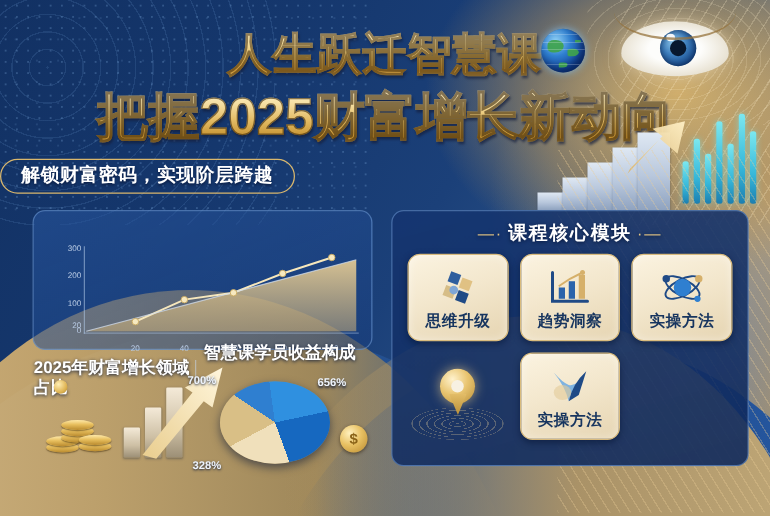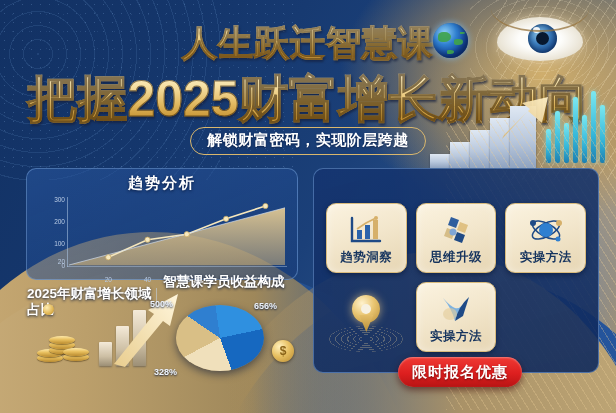--- a/index.html
+++ b/index.html
@@ -81,29 +81,29 @@
     position:absolute; left:0; right:0; top:20px; text-align:center;
     font-size:35px; font-weight:bold; letter-spacing:1px;
     background:linear-gradient(180deg,#fff3cf 4%,#f4dd9c 32%,#e0b85f 56%,#c99537 78%,#f0d58f 100%);
     -webkit-background-clip:text; background-clip:text; color:transparent;
     -webkit-text-stroke:.9px rgba(60,38,8,.55);
     filter:drop-shadow(1px 2px 1px rgba(20,30,60,.65));
     white-space:nowrap;
   }
   .title2{
     position:absolute; left:0; right:0; top:66px; text-align:center;
-    font-size:50px; font-weight:bold; letter-spacing:0px;
+    font-size:41px; font-weight:bold; letter-spacing:0px;
     background:linear-gradient(180deg,#fff6d8 4%,#f6e0a4 30%,#e2ba62 56%,#c4902f 80%,#f3daa0 100%);
     -webkit-background-clip:text; background-clip:text; color:transparent;
     -webkit-text-stroke:1px rgba(55,35,6,.6);
     filter:drop-shadow(1px 2px 1px rgba(20,30,60,.7));
     white-space:nowrap;
   }
   .subtitle-wrap{
-    position:absolute; left:0; right:0; top:127px; text-align:center;
+    position:absolute; left:0; right:0; top:127px; 
   }
   .subtitle{
     display:inline-block; padding:3px 16px 4px;
     border:1.4px solid #d9b濃; border:1.4px solid #d9b76d; border-radius:14px;
     color:#ffffff; font-size:15px; font-weight:bold; letter-spacing:.5px;
     text-shadow:0 1px 2px rgba(10,25,60,.8);
   }
   
   .globe{
     position:absolute; left:433px; top:23px; width:35px; height:35px; border-radius:50%;
@@ -371,21 +371,20 @@
     <i style="left:56px; height:58px;"></i>
   </div>
 
   <div class="swoosh-blue"></div>
   <div class="swoosh-gold"></div>
   <div class="swoosh-blue2"></div>
   <div class="swoosh-gold2"></div>
   <div class="diag-lines"></div>
 
   <div class="panel-left">
-    <div class="panel-left-title">趋势分析</div>
     <div class="chart-area">
       <div class="axis-v"></div>
       <div class="axis-h"></div>
       <svg id="lineSvg" width="256" height="80" viewBox="0 0 256 80" style="position:absolute;left:0;top:0;">
         <defs>
           <linearGradient id="areaG" x1="0" y1="0" x2="0" y2="1">
             <stop offset="0" stop-color="#e0c894" stop-opacity=".95"></stop>
             <stop offset="1" stop-color="#c9ae79" stop-opacity=".55"></stop>
           </linearGradient>
         </defs>
@@ -443,59 +442,62 @@
           <stop offset="0" stop-color="#e9cd8e"></stop>
             <stop offset="1" stop-color="#fff6dc"></stop>
         </linearGradient>
       </defs>
       <path d="M6 76 L46 26 L40 22 L70 6 L62 38 L55 33 L17 79 Z" fill="url(#ga2)"></path>
     </svg>
   </div>
 
   <div class="pie">
     <div class="pie-body"></div>
-    <div class="pie-lbl big" style="left:-26px; top:-6px;">500%</div>
+    <div class="pie-lbl big" style="left:-26px; top:-6px;">700%</div>
     <div class="pie-lbl big" style="left:78px; top:-4px;">656%</div>
     <div class="pie-lbl big" style="left:-22px; top:62px;">328%</div>
   </div>
   <div class="coin-big">$</div>
 
   <div class="panel-right">
+    <div class="panel-right-title">
+      <span class="deco">—·</span><span>课程核心模块</span><span class="deco">·—</span>
+    </div>
 
     <div class="tiles">
+
+      <div class="tile">
+        <div class="tile-icon">
+          <svg viewBox="0 0 34 32" width="34" height="32">
+            <path d="M12 3 L20 6 L17 14 L9 11 Z" fill="#2f5e9e"></path>
+            <path d="M21 8 L29 11 L26 19 L18 16 Z" fill="#e0c183"></path>
+            <path d="M8 14 L16 17 L13 25 L5 22 Z" fill="#d6bd87"></path>
+            <path d="M18 18 L26 21 L23 29 L15 26 Z" fill="#1f4a86"></path>
+            <circle cx="14" cy="18" r="3.5" fill="#7fa6d6"></circle>
+          </svg>
+        </div>
+        <div class="tile-label">思维升级</div>
+      </div>
 
       <div class="tile">
         <div class="tile-icon">
           <svg viewBox="0 0 34 30" width="34" height="30">
             <path d="M3 3 V26 H31" stroke="#1f4a86" stroke-width="2.4" fill="none" stroke-linecap="round"></path>
             <rect x="8" y="15" width="5" height="9" fill="#2a63ab"></rect>
             <rect x="16" y="10" width="5" height="14" fill="#2a63ab"></rect>
             <rect x="24" y="5" width="5" height="19" fill="#d6b06a"></rect>
             <path d="M8 14 L17 8 L27 3" stroke="#d6b06a" stroke-width="1.6" fill="none"></path>
             <circle cx="27" cy="3" r="2" fill="#d6b06a"></circle>
           </svg>
         </div>
         <div class="tile-label">趋势洞察</div>
       </div>
 
       <div class="tile">
         <div class="tile-icon">
-          <svg viewBox="0 0 34 32" width="34" height="32">
-            <path d="M12 3 L20 6 L17 14 L9 11 Z" fill="#2f5e9e"></path>
-            <path d="M21 8 L29 11 L26 19 L18 16 Z" fill="#e0c183"></path>
-            <path d="M8 14 L16 17 L13 25 L5 22 Z" fill="#d6bd87"></path>
-            <path d="M18 18 L26 21 L23 29 L15 26 Z" fill="#1f4a86"></path>
-            <circle cx="14" cy="18" r="3.5" fill="#7fa6d6"></circle>
-          </svg>
-        </div>
-        <div class="tile-label">思维升级</div>
-      </div>
-
-      <div class="tile">
-        <div class="tile-icon">
           <svg viewBox="0 0 36 32" width="36" height="32">
             <ellipse cx="18" cy="16" rx="15" ry="6.5" fill="none" stroke="#1f4a86" stroke-width="1.5" transform="rotate(-28 18 16)"></ellipse>
             <ellipse cx="18" cy="16" rx="15" ry="6.5" fill="none" stroke="#1f4a86" stroke-width="1.5" transform="rotate(28 18 16)"></ellipse>
             <circle cx="18" cy="16" r="7" fill="#2f7fd0"></circle>
             <circle cx="5" cy="9" r="3" fill="#1f4a86"></circle>
             <circle cx="31" cy="9" r="3" fill="#d6b06a"></circle>
             <circle cx="30" cy="25" r="2.5" fill="#2f7fd0"></circle>
           </svg>
         </div>
         <div class="tile-label">实操方法</div>
@@ -520,15 +522,14 @@
             <path d="M16 27 Q19 13 30 3 L24 22 Z" fill="#1f4a86"></path>
             <ellipse cx="11" cy="20" rx="7" ry="6" fill="#e2cb9a" opacity=".6"></ellipse>
           </svg>
         </div>
         <div class="tile-label">实操方法</div>
       </div>
 
     </div>
   </div>
 
-  <div class="badge-red">限时报名优惠</div>
 
 </div>
 
 </body></html>

